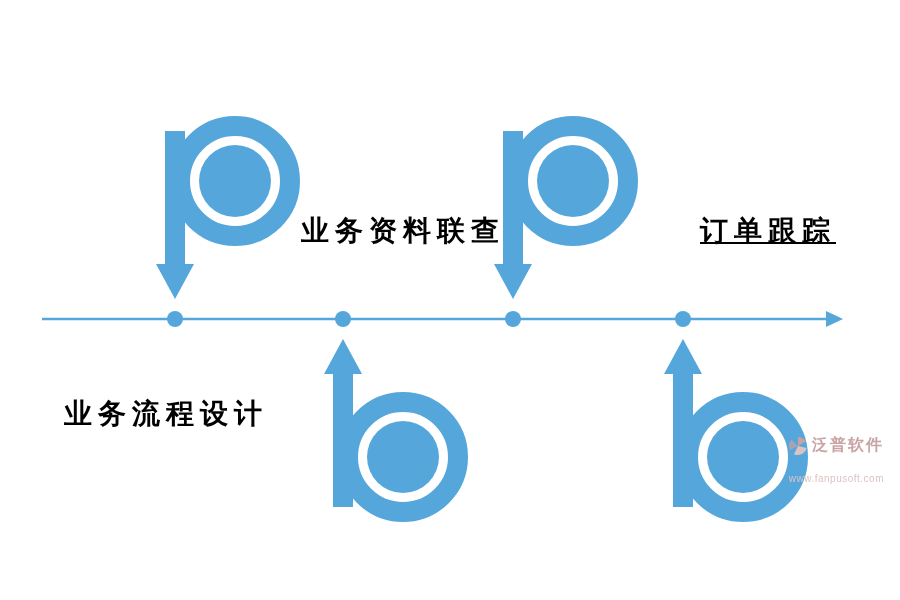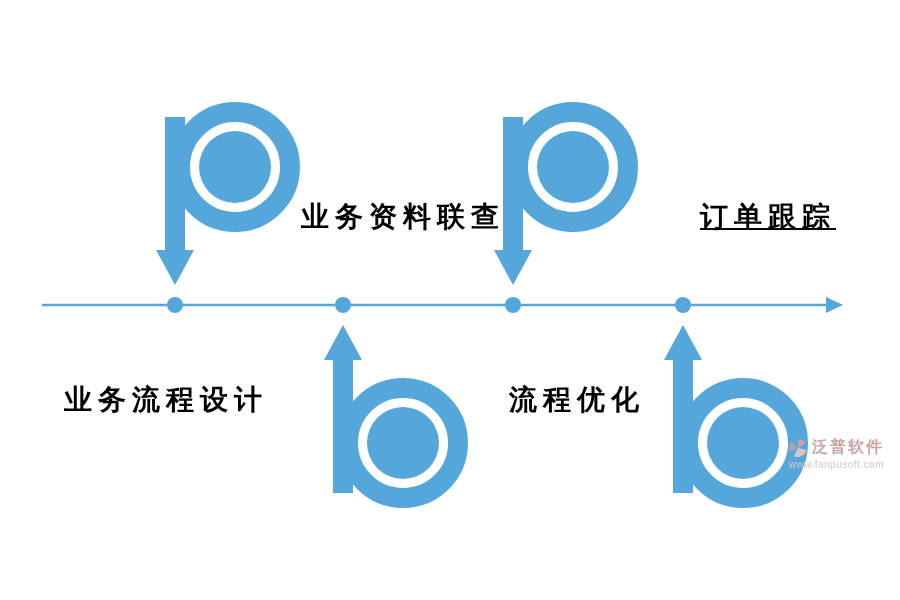--- a/index.html
+++ b/index.html
@@ -1,21 +1,21 @@
 <!DOCTYPE html>
 <html style="--accent: #55a7db; --wm: #c9a3a3; --wm-light: #dcc3c3;"><head>
 <meta charset="utf-8">
 <style>
   html,body{margin:0;padding:0;}
   body{
     width:900px;height:600px;position:relative;overflow:hidden;
     background:#ffffff;
     font-family:"Liberation Sans","DejaVu Sans",sans-serif;
   }
-  .stage{position:absolute;left:0;top:0;width:900px;height:476px;}
+  .stage{position:absolute;left:0;top:14px;width:900px;height:476px;}
   svg.diagram{position:absolute;left:0;top:0;}
   .blue-fill{fill:var(--accent,#55a7db);}
   .blue-stroke{stroke:var(--accent,#55a7db);fill:none;}
   .label{
     position:absolute;
     color:#000;
     font-weight:bold;
     font-size:28px;
     letter-spacing:6px;
     white-space:nowrap;
@@ -26,21 +26,21 @@
     right:16px;bottom:6px;
     display:flex;flex-direction:column;align-items:flex-end;
   }
   .wm-top{display:flex;align-items:flex-end;gap:4px;}
   .wm-brand{
     color:var(--wm,#c9a3a3);
     font-size:16px;font-weight:bold;letter-spacing:2px;
   }
   .wm-url{
     color:var(--wm-light,#dcc3c3);
-    font-size:10px;letter-spacing:0.5px;margin-top:1px;
+    font-size:10px;letter-spacing:0.5px;margin-top:17px;
   }
 </style>
 </head>
 <body>
 
 <div class="stage">
 
   <svg class="diagram" width="900" height="600" viewBox="0 0 900 600">
     <defs>
 
@@ -69,21 +69,20 @@
 
     <use href="#p-spiral" transform="translate(175,167)"></use>
     <use href="#p-spiral" transform="translate(513,167)"></use>
     <use href="#b-spiral" transform="translate(343,443)"></use>
     <use href="#b-spiral" transform="translate(683,443)"></use>
   </svg>
 
   <div class="label" style="left:301px;top:200px;">业务资料联查</div>
   <div class="label" style="left:700px;top:200px;text-decoration:underline;">订单跟踪</div>
   <div class="label" style="left:64px;top:383px;text-align:right;">业务流程设计</div>
-  <div class="label" style="left:509px;top:383px;">流程优化</div>
 
   <div class="watermark">
     <div class="wm-top">
       <svg width="20" height="20" viewBox="0 0 20 20">
         <path d="M10 10 L10 1 A9 9 0 0 1 17.8 5.5 Z" fill="var(--wm,#c9a3a3)"></path>
         <path d="M10 10 L18.5 12 A9 9 0 0 1 6 18.2 Z" fill="var(--wm-light,#dcc3c3)"></path>
         <path d="M10 10 L3.5 3.8 A9 9 0 0 0 2 14 Z" fill="var(--wm,#c9a3a3)" opacity="0.7"></path>
       </svg>
       <span class="wm-brand">泛普软件</span>
     </div>

